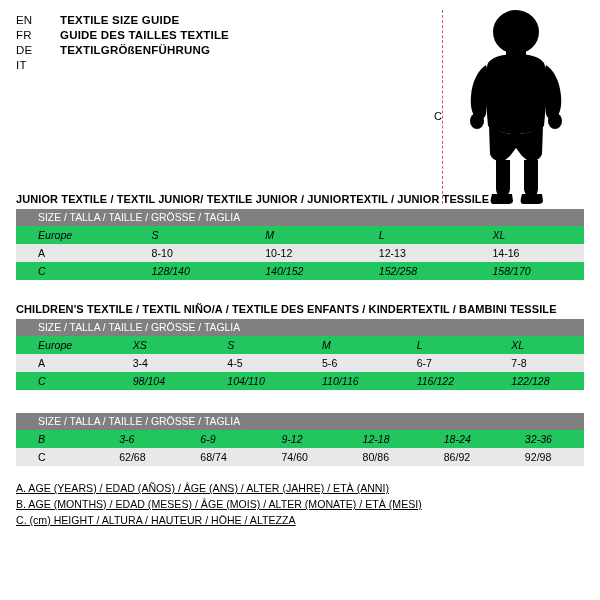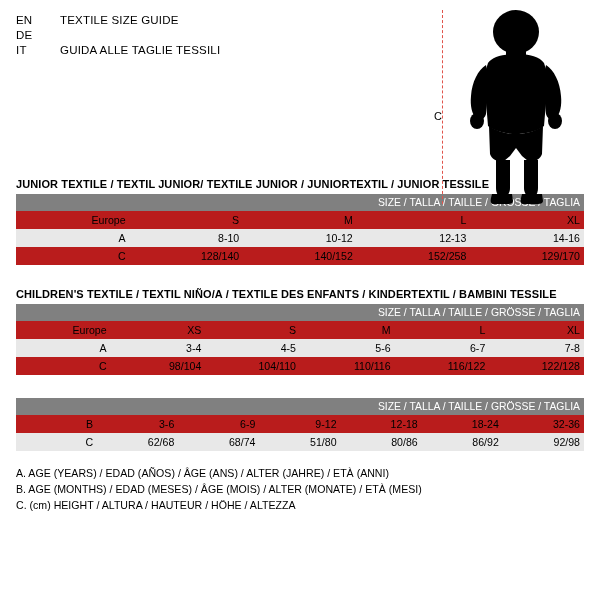--- a/index.html
+++ b/index.html
@@ -35,21 +35,21 @@
     align-items: baseline;
     font-size: 11.5px;
     letter-spacing: 0.2px;
   }
   .lang-code {
     width: 44px;
     flex: 0 0 44px;
     font-weight: 400;
   }
   .lang-title {
-    font-weight: 400;
+    font-weight: 700;
   }
 
   
   .figure-area {
     position: absolute;
     top: 8px;
     right: 18px;
     width: 150px;
     height: 200px;
   }
@@ -93,63 +93,68 @@
   }
   table.size-table {
     border-collapse: collapse;
     width: 100%;
     table-layout: fixed;
     font-size: 10.6px;
   }
   table.size-table td {
     padding: 3px 4px 3px 22px;
     vertical-align: middle;
-    text-align: right;
   }
   .hdr-row td {
     background: #808080;
     color: #ffffff;
     font-size: 10.4px;
     font-weight: 400;
     padding-top: 4px;
     padding-bottom: 4px;
   }
   .row-alt td {
     background: #e8e8e8;
   }
   .row-plain td {
-    background: #b91c1c;
+    background: #22c55e;
+    font-style: italic;
   }
   .col-label { width: 88px; }
 
   
   .footnotes {
     margin-top: 16px;
     display: flex;
     flex-direction: column;
     gap: 4px;
     font-size: 10.6px;
+    text-decoration: underline;
   }
 </style>
 </head>
 <body>
 
 <div class="page">
 
   <div class="header">
     <div class="lang-row">
       <span class="lang-code">EN</span>
       <span class="lang-title">TEXTILE SIZE GUIDE</span>
     </div>
     <div class="lang-row">
+      <span class="lang-code">FR</span>
+      <span class="lang-title">GUIDE DES TAILLES TEXTILE</span>
+    </div>
+    <div class="lang-row">
       <span class="lang-code">DE</span>
+      <span class="lang-title">TEXTILGRÖßENFÜHRUNG</span>
     </div>
     <div class="lang-row">
       <span class="lang-code">IT</span>
-      <span class="lang-title">GUIDA ALLE TAGLIE TESSILI</span>
     </div>
   </div>
 
   <div class="figure-area">
     <div class="dashed-v"></div>
     <div class="c-label">C</div>
     <svg class="silhouette" viewBox="0 0 120 196">
       <g fill="#000000">
 
         <ellipse cx="58" cy="24" rx="23" ry="22"></ellipse>
@@ -207,21 +212,21 @@
         <td>8-10</td>
         <td>10-12</td>
         <td>12-13</td>
         <td>14-16</td>
       </tr>
       <tr class="row-plain">
         <td class="col-label">C</td>
         <td>128/140</td>
         <td>140/152</td>
         <td>152/258</td>
-        <td>129/170</td>
+        <td>158/170</td>
       </tr>
     </tbody>
       </table>
   </div>
 
   <div class="section">
     <div class="section-title">CHILDREN'S TEXTILE / TEXTIL NIÑO/A / TEXTILE DES ENFANTS / KINDERTEXTIL / BAMBINI TESSILE</div>
     <table class="size-table">
       <tbody>
           <tr class="hdr-row">
@@ -267,21 +272,21 @@
         <td>6-9</td>
         <td>9-12</td>
         <td>12-18</td>
         <td>18-24</td>
         <td>32-36</td>
       </tr>
       <tr class="row-alt">
         <td class="col-label">C</td>
         <td>62/68</td>
         <td>68/74</td>
-        <td>51/80</td>
+        <td>74/60</td>
         <td>80/86</td>
         <td>86/92</td>
         <td>92/98</td>
       </tr>
     </tbody>
       </table>
   </div>
 
   <div class="footnotes">
     <div>A. AGE (YEARS) / EDAD (AÑOS) / ÂGE (ANS) / ALTER (JAHRE) / ETÀ (ANNI)</div>

